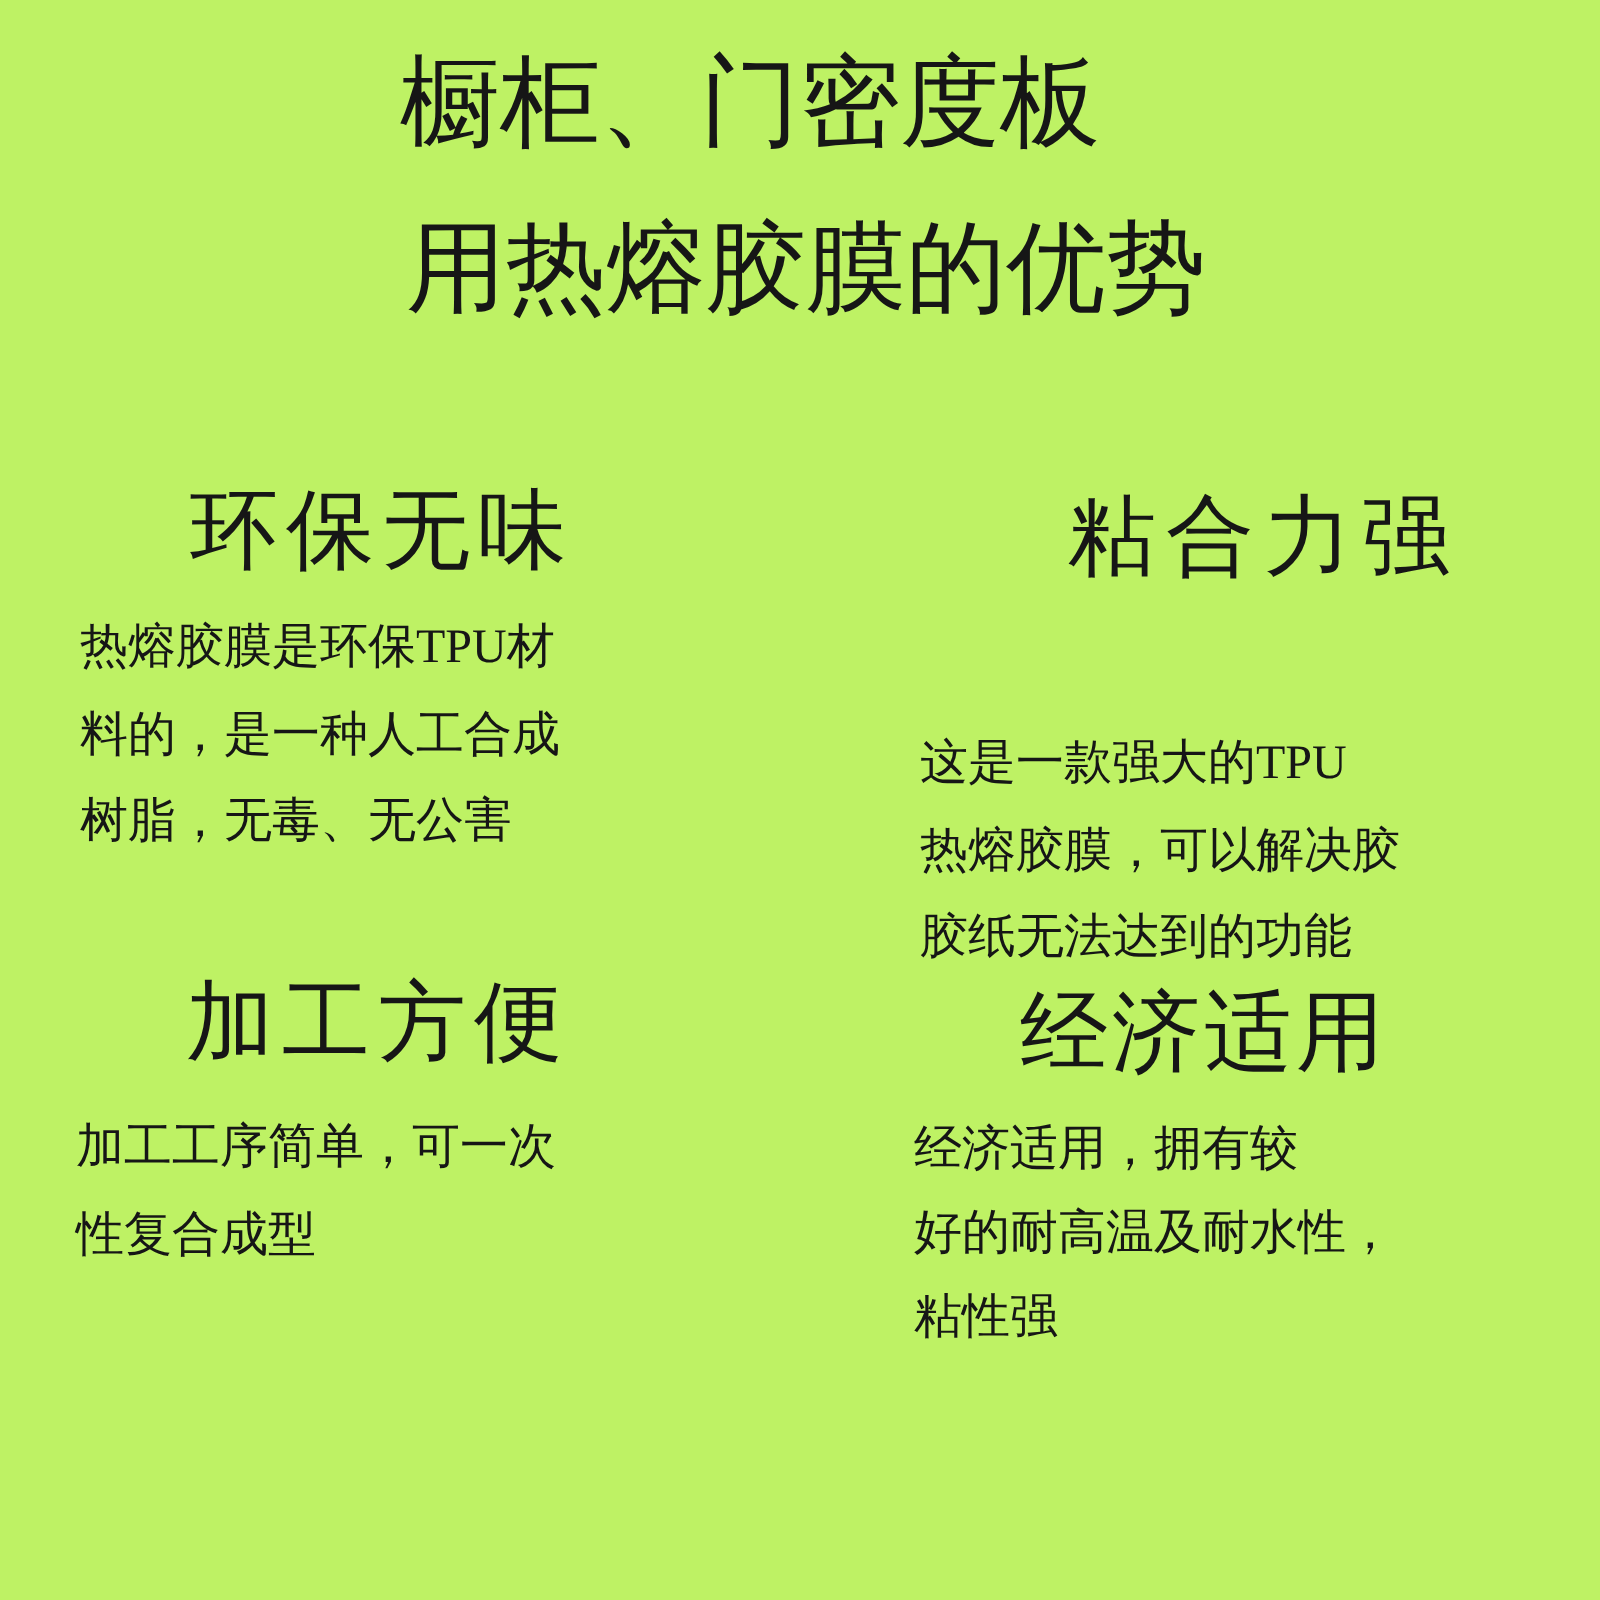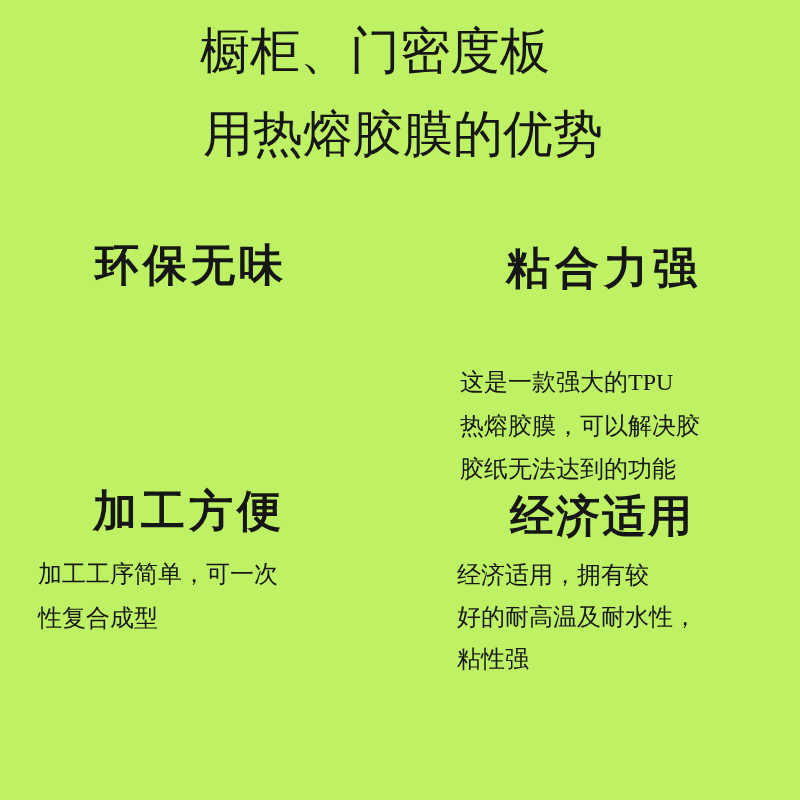--- a/index.html
+++ b/index.html
@@ -22,43 +22,48 @@
   }
   .title-line {
     font-size: 50px;
     line-height: 1;
     letter-spacing: 0px;
     font-weight: 400;
   }
   .section-heading {
     font-size: 44px;
     line-height: 1;
-    font-weight: 700;
+    font-weight: 400;
   }
   .body-block {
     font-size: 24px;
     font-weight: 400;
   }
   .body-block .line {
     white-space: nowrap;
   }
   .lh-43  .line { line-height: 43.5px; }
   .lh-42  .line { line-height: 42px; }
 </style>
 </head>
 <body>
 
 <div class="page">
 
   <div class="abs title-line" style="left:200px; top:26px;">橱柜、门密度板</div>
   <div class="abs title-line" style="left:203px; top:109px;">用热熔胶膜的优势</div>
 
   <div class="abs section-heading" style="left:95px; top:244px; letter-spacing:4px;">环保无味</div>
+  <div class="abs body-block lh-43" style="left:40px; top:303px;">
+    <div class="line">热熔胶膜是环保TPU材</div>
+    <div class="line">料的，是一种人工合成</div>
+    <div class="line">树脂，无毒、无公害</div>
+  </div>
 
-  <div class="abs section-heading" style="left:506px; top:247px; letter-spacing:5px;text-align:right;">粘合力强</div>
+  <div class="abs section-heading" style="left:534px; top:247px; letter-spacing:5px;text-align:right;">粘合力强</div>
   <div class="abs body-block lh-43" style="left:460px; top:313px;margin-top:48px;">
     <div class="line">这是一款强大的TPU</div>
     <div class="line">热熔胶膜，可以解决胶</div>
     <div class="line">胶纸无法达到的功能</div>
   </div>
 
   <div class="abs section-heading" style="left:93px; top:490px; letter-spacing:4px;">加工方便</div>
   <div class="abs body-block lh-43" style="left:38px; top:553px;">
     <div class="line">加工工序简单，可一次</div>
     <div class="line">性复合成型</div>

